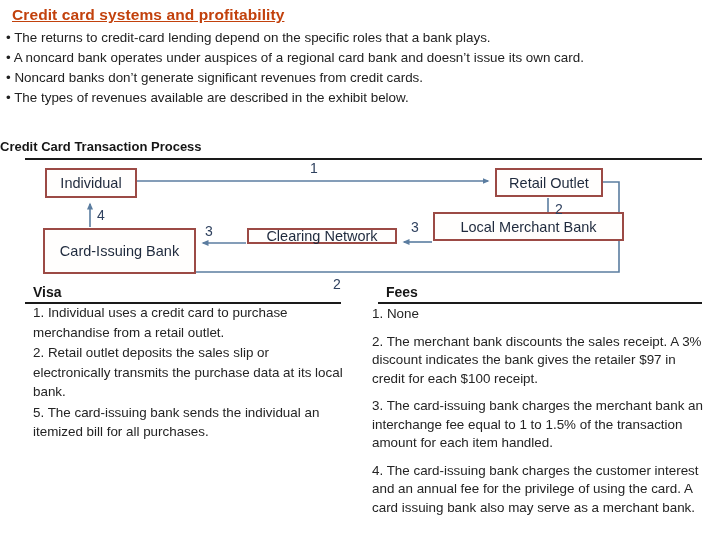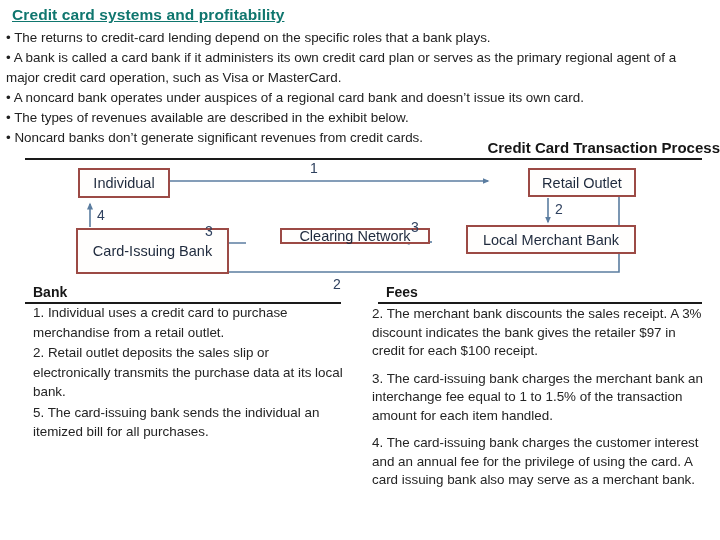--- a/index.html
+++ b/index.html
@@ -3,40 +3,40 @@
 <meta charset="utf-8">
 <style>
   html,body{margin:0;padding:0;}
   body{
     width:720px;height:540px;position:relative;overflow:hidden;
     background:#ffffff;color:#1f1f1f;
     font-family:"Liberation Sans","DejaVu Sans",sans-serif;
   }
   .abs{position:absolute;}
   .page-title{
-    left:12px;top:6px;font-size:15.5px;font-weight:bold;color:#0f766e;
+    left:12px;top:6px;font-size:15.5px;font-weight:bold;color:#c2410c;
     text-decoration:underline;letter-spacing:.1px;
   }
   .bullets{left:6px;top:28px;width:704px;font-size:13.4px;line-height:20px;color:#222;}
   .bullet{margin:0;}
   .exhibit-heading{
-    left:0;top:139px;width:720px;text-align:right;
-    font-size:15px;font-weight:bold;color:#161616;
+    left:0;top:139px;width:720px;text-align:left;
+    font-size:13px;font-weight:bold;color:#161616;
   }
   .exhibit-rule{left:25px;top:158px;width:677px;border-top:2px solid #1a1a1a;height:0;}
   .node{
     box-sizing:border-box;border:2px solid #9c4a45;background:#fffefd;
     display:flex;align-items:center;justify-content:center;
-    font-size:14.5px;color:#1f2a3d;white-space:nowrap;margin-left:33px;
+    font-size:14.5px;color:#1f2a3d;white-space:nowrap;
   }
   .n-individual{left:45px;top:168px;width:92px;height:30px;}
   .n-retail{left:495px;top:168px;width:108px;height:29px;}
   .n-cib{left:43px;top:228px;width:153px;height:46px;}
   .n-clearing{left:247px;top:228px;width:150px;height:16px;}
-  .n-lmb{left:433px;top:225px;width:170px;height:29px;text-align:right;}
+  .n-lmb{left:433px;top:212px;width:191px;height:29px;text-align:right;}
   .flow-label{font-size:14px;color:#2f415f;line-height:14px;}
   .lbl-1{left:310px;top:161px;}
   .lbl-4{left:97px;top:208px;}
   .lbl-2s{left:555px;top:202px;}
   .lbl-3a{left:205px;top:224px;}
   .lbl-3b{left:411px;top:220px;}
   .lbl-2l{left:333px;top:277px;}
   svg.connectors{left:0;top:0;width:720px;height:540px;pointer-events:none;}
   .col-header{
     box-sizing:border-box;border-bottom:2px solid #1a1a1a;
@@ -51,24 +51,23 @@
   .fees-col{left:372px;top:305px;width:338px;line-height:18.5px;}
   .fees-col p{margin:0 0 9px 0;}
 </style>
 </head>
 <body>
 
 <div class="abs page-title">Credit card systems and profitability</div>
 
 <div class="abs bullets">
   <div class="bullet">• The returns to credit-card lending depend on the specific roles that a bank plays.</div>
-  <div class="bullet">• A bank is called a card bank if it administers its own credit card plan or serves as the primary regional agent of a major credit card operation, such as Visa or MasterCard.</div>
   <div class="bullet">• A noncard bank operates under auspices of a regional card bank and doesn’t issue its own card.</div>
+  <div class="bullet">• Noncard banks don’t generate significant revenues from credit cards.</div>
   <div class="bullet">• The types of revenues available are described in the exhibit below.</div>
-  <div class="bullet">• Noncard banks don’t generate significant revenues from credit cards.</div>
 </div>
 
 <div class="abs exhibit-heading">Credit Card Transaction Process</div>
 <div class="abs exhibit-rule"></div>
 
 <svg class="abs connectors" viewBox="0 0 720 540" xmlns="http://www.w3.org/2000/svg">
   <defs>
     <marker id="ah" markerWidth="8" markerHeight="8" refX="5.5" refY="3" orient="auto" markerUnits="userSpaceOnUse">
       <path d="M0,0 L7,3 L0,6 Z" fill="#5b7da0"></path>
     </marker>
@@ -87,26 +86,27 @@
 <div class="abs node n-clearing">Clearing Network</div>
 <div class="abs node n-lmb">Local Merchant Bank</div>
 
 <span class="abs flow-label lbl-1">1</span>
 <span class="abs flow-label lbl-4">4</span>
 <span class="abs flow-label lbl-2s">2</span>
 <span class="abs flow-label lbl-3a">3</span>
 <span class="abs flow-label lbl-3b">3</span>
 <span class="abs flow-label lbl-2l">2</span>
 
-<div class="abs col-header steps-header">Bank</div>
+<div class="abs col-header steps-header">Visa</div>
 <div class="abs col-header fees-header">Fees</div>
 
 <div class="abs col-text steps-col">
   <p>1. Individual uses a credit card to purchase merchandise from a retail outlet.</p>
   <p>2. Retail outlet deposits the sales slip or electronically transmits the purchase data at its local bank.</p>
   <p>5. The card-issuing bank sends the individual an itemized bill for all purchases.</p>
 </div>
 
 <div class="abs col-text fees-col">
+  <p>1. None</p>
   <p>2. The merchant bank discounts the sales receipt. A 3% discount indicates the bank gives the retailer $97 in credit for each $100 receipt.</p>
   <p>3. The card-issuing bank charges the merchant bank an interchange fee equal to 1 to 1.5% of the transaction amount for each item handled.</p>
   <p>4. The card-issuing bank charges the customer interest and an annual fee for the privilege of using the card. A card issuing bank also may serve as a merchant bank.</p>
 </div>
 
 </body></html>

